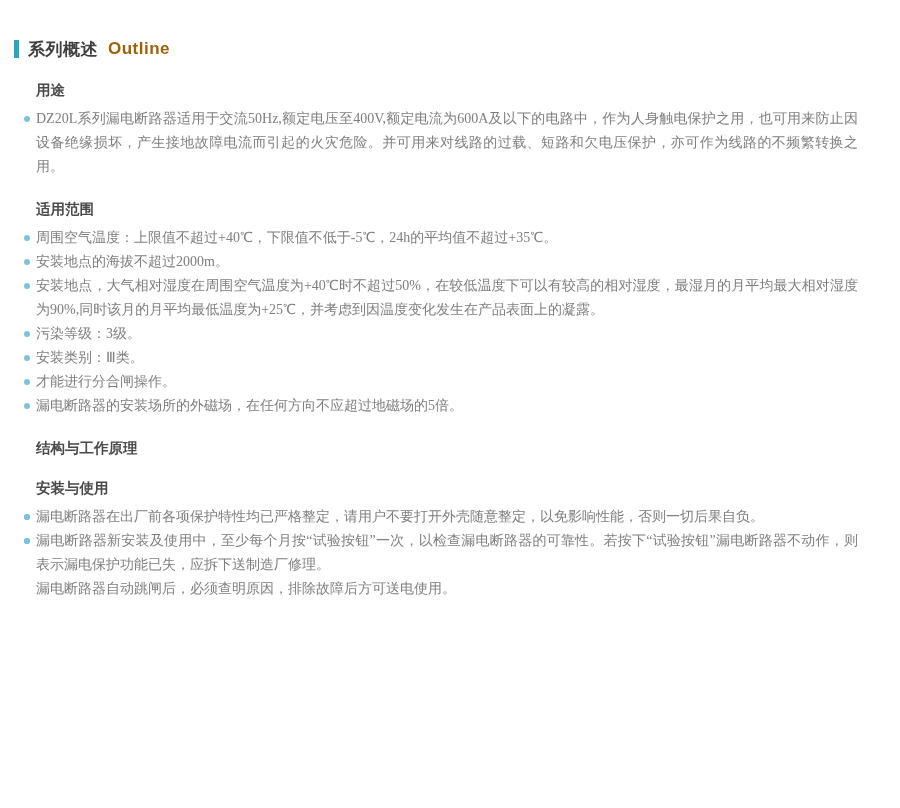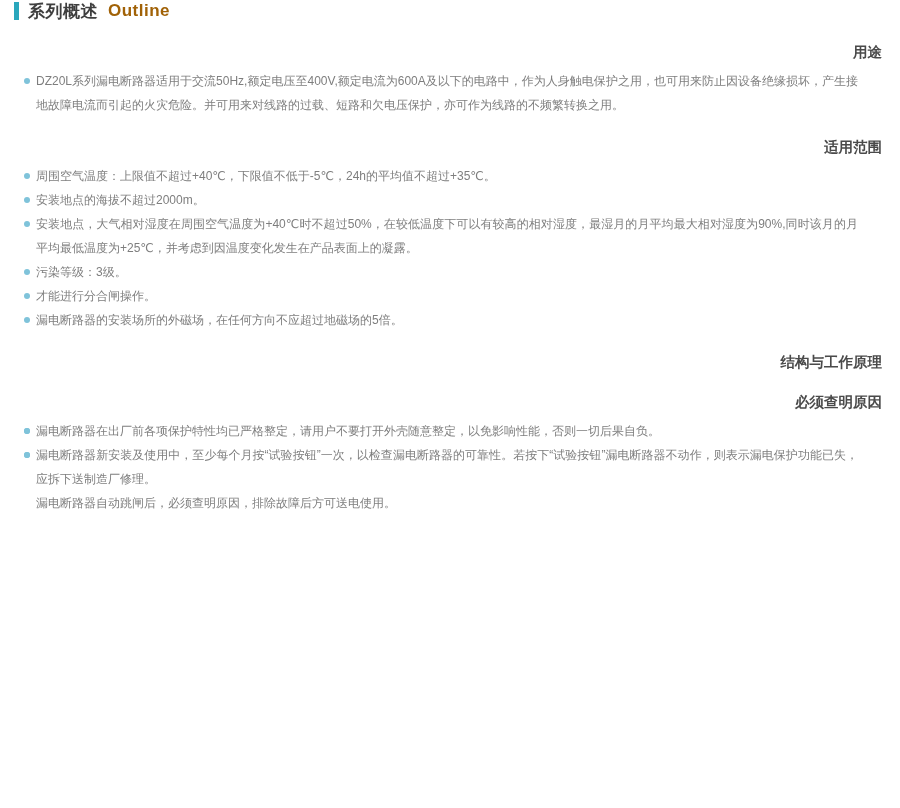--- a/index.html
+++ b/index.html
@@ -11,20 +11,21 @@
     width: 900px;
     height: 808px;
     font-family: "Liberation Sans", "DejaVu Sans", sans-serif;
     overflow: hidden;
   }
   .page {
     width: 900px;
     height: 808px;
     box-sizing: border-box;
     background: #ffffff;
+    padding-top: 38px;
   }
   .page-header {
     display: flex;
     align-items: center;
     margin-left: 14px;
     margin-bottom: 10px;
     height: 22px;
   }
   .accent-bar {
     display: inline-block;
@@ -52,37 +53,37 @@
   }
   .doc-section {
     margin: 0;
   }
   .section-heading {
     font-size: 14.5px;
     font-weight: bold;
     color: #4a4a4a;
     margin: 20px 0 7px 36px;
     line-height: 20px;
-    text-align: right;
   }
   .bullet-list {
     list-style: none;
     margin: 0;
     padding: 0;
   }
   .bullet-item {
     position: relative;
     padding-left: 36px;
     padding-right: 4px;
-    font-size: 12px;
+    font-size: 14px;
     line-height: 24px;
     color: #7e7e7e;
     max-width: 862px;
     box-sizing: border-box;
     text-align: justify;
+    font-family: Liberation Serif, serif;
   }
   .dot {
     position: absolute;
     left: 24px;
     top: 9px;
     width: 6px;
     height: 6px;
     border-radius: 50%;
     background: #7fc3da;
   }
@@ -104,31 +105,32 @@
         </ul>
   </section>
 
   <section class="doc-section">
     <h2 class="section-heading">适用范围</h2>
     <ul class="bullet-list">
           <li class="bullet-item"><span class="dot"></span><span>周围空气温度：上限值不超过+40℃，下限值不低于-5℃，24h的平均值不超过+35℃。</span></li>
           <li class="bullet-item"><span class="dot"></span><span>安装地点的海拔不超过2000m。</span></li>
           <li class="bullet-item"><span class="dot"></span><span>安装地点，大气相对湿度在周围空气温度为+40℃时不超过50%，在较低温度下可以有较高的相对湿度，最湿月的月平均最大相对湿度为90%,同时该月的月平均最低温度为+25℃，并考虑到因温度变化发生在产品表面上的凝露。</span></li>
           <li class="bullet-item"><span class="dot"></span><span>污染等级：3级。</span></li>
+          <li class="bullet-item"><span class="dot"></span><span>安装类别：Ⅲ类。</span></li>
           <li class="bullet-item"><span class="dot"></span><span>才能进行分合闸操作。</span></li>
           <li class="bullet-item"><span class="dot"></span><span>漏电断路器的安装场所的外磁场，在任何方向不应超过地磁场的5倍。</span></li>
         </ul>
   </section>
 
   <section class="doc-section">
     <h2 class="section-heading">结构与工作原理</h2>
   </section>
 
   <section class="doc-section">
-    <h2 class="section-heading">必须查明原因</h2>
+    <h2 class="section-heading">安装与使用</h2>
     <ul class="bullet-list">
           <li class="bullet-item"><span class="dot"></span></li>
           <li class="bullet-item"><span class="dot"></span><span>漏电断路器在出厂前各项保护特性均已严格整定，请用户不要打开外壳随意整定，以免影响性能，否则一切后果自负。</span></li>
           <li class="bullet-item"><span class="dot"></span></li>
           <li class="bullet-item"><span class="dot"></span><span>漏电断路器新安装及使用中，至少每个月按“试验按钮”一次，以检查漏电断路器的可靠性。若按下“试验按钮”漏电断路器不动作，则表示漏电保护功能已失，应拆下送制造厂修理。</span></li>
           <li class="bullet-item"><span>漏电断路器自动跳闸后，必须查明原因，排除故障后方可送电使用。</span></li>
         </ul>
   </section>
 </main>
 </div>

